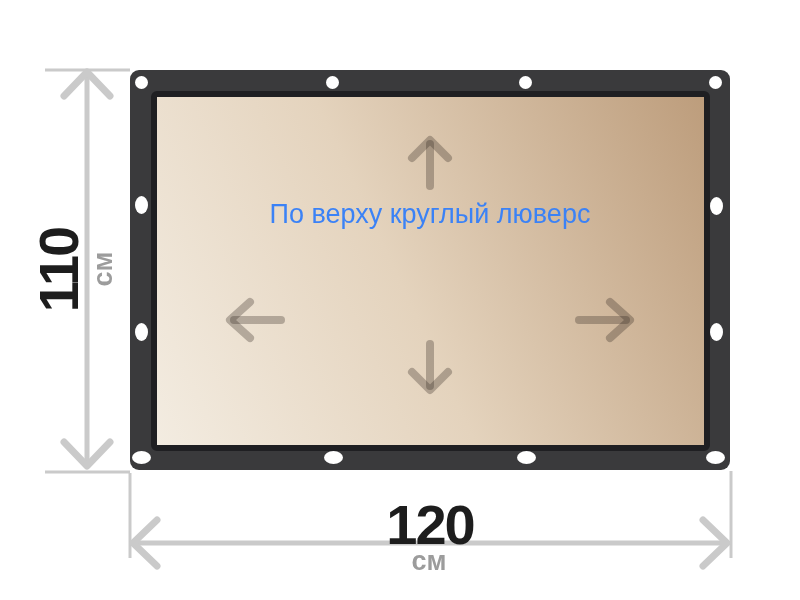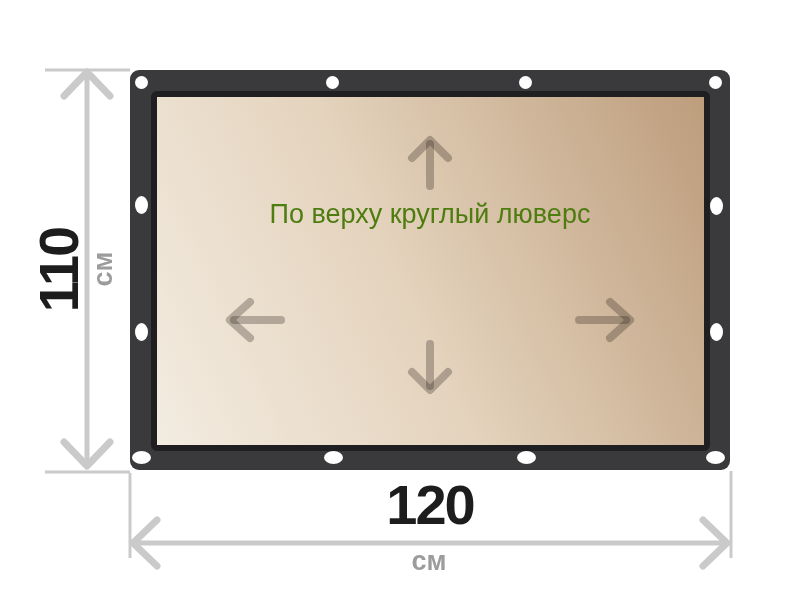--- a/index.html
+++ b/index.html
@@ -19,21 +19,21 @@
   }
   
   .grommet{position:absolute;background:#ffffff;border-radius:50%;}
   
   .overlay{position:absolute;left:0;top:0;width:800px;height:600px;pointer-events:none;}
   .dim-stroke{stroke:#cacaca;fill:none;}
   .panel-arrow{stroke:rgba(45,38,30,0.3);fill:none;stroke-width:8;stroke-linecap:round;stroke-linejoin:round;}
   
   .label{
     position:absolute;transform:translate(-50%,-50%);
-    color:#4d7c0f;font-size:27px;font-weight:500;white-space:nowrap;text-align:center;
+    color:#3b82f6;font-size:27px;font-weight:500;white-space:nowrap;text-align:center;
   }
   .label-mid{line-height:32px;}
   .dim-value{
     position:absolute;transform:translate(-50%,-50%);
     color:#1d1d1d;font-size:56px;font-weight:bold;letter-spacing:-2px;white-space:nowrap;
   }
   .dim-value.vertical{transform:translate(-50%,-50%) rotate(-90deg);}
   .dim-unit{
     position:absolute;transform:translate(-50%,-50%);
     color:#9c9c9c;font-size:27px;font-weight:bold;white-space:nowrap;
@@ -100,16 +100,16 @@
         <path class="panel-arrow" d="M579 320 H626"></path>
         <path class="panel-arrow" d="M610 302 L630 320 L610 338"></path>
       </g>
     </g>
   </svg>
 
   <div class="label" style="left:430px;top:214px;">По верху круглый люверс</div>
 
   <div class="dim-value vertical" style="left:58px;top:270px;">110</div>
   <div class="dim-unit vertical" style="left:103px;top:269px;">см</div>
-  <div class="dim-value" style="left:430px;top:504px;">120</div>
+  <div class="dim-value" style="left:430px;top:524px;">120</div>
   <div class="dim-unit" style="left:429px;top:561px;">см</div>
 
 </div>
 
 </body></html>

